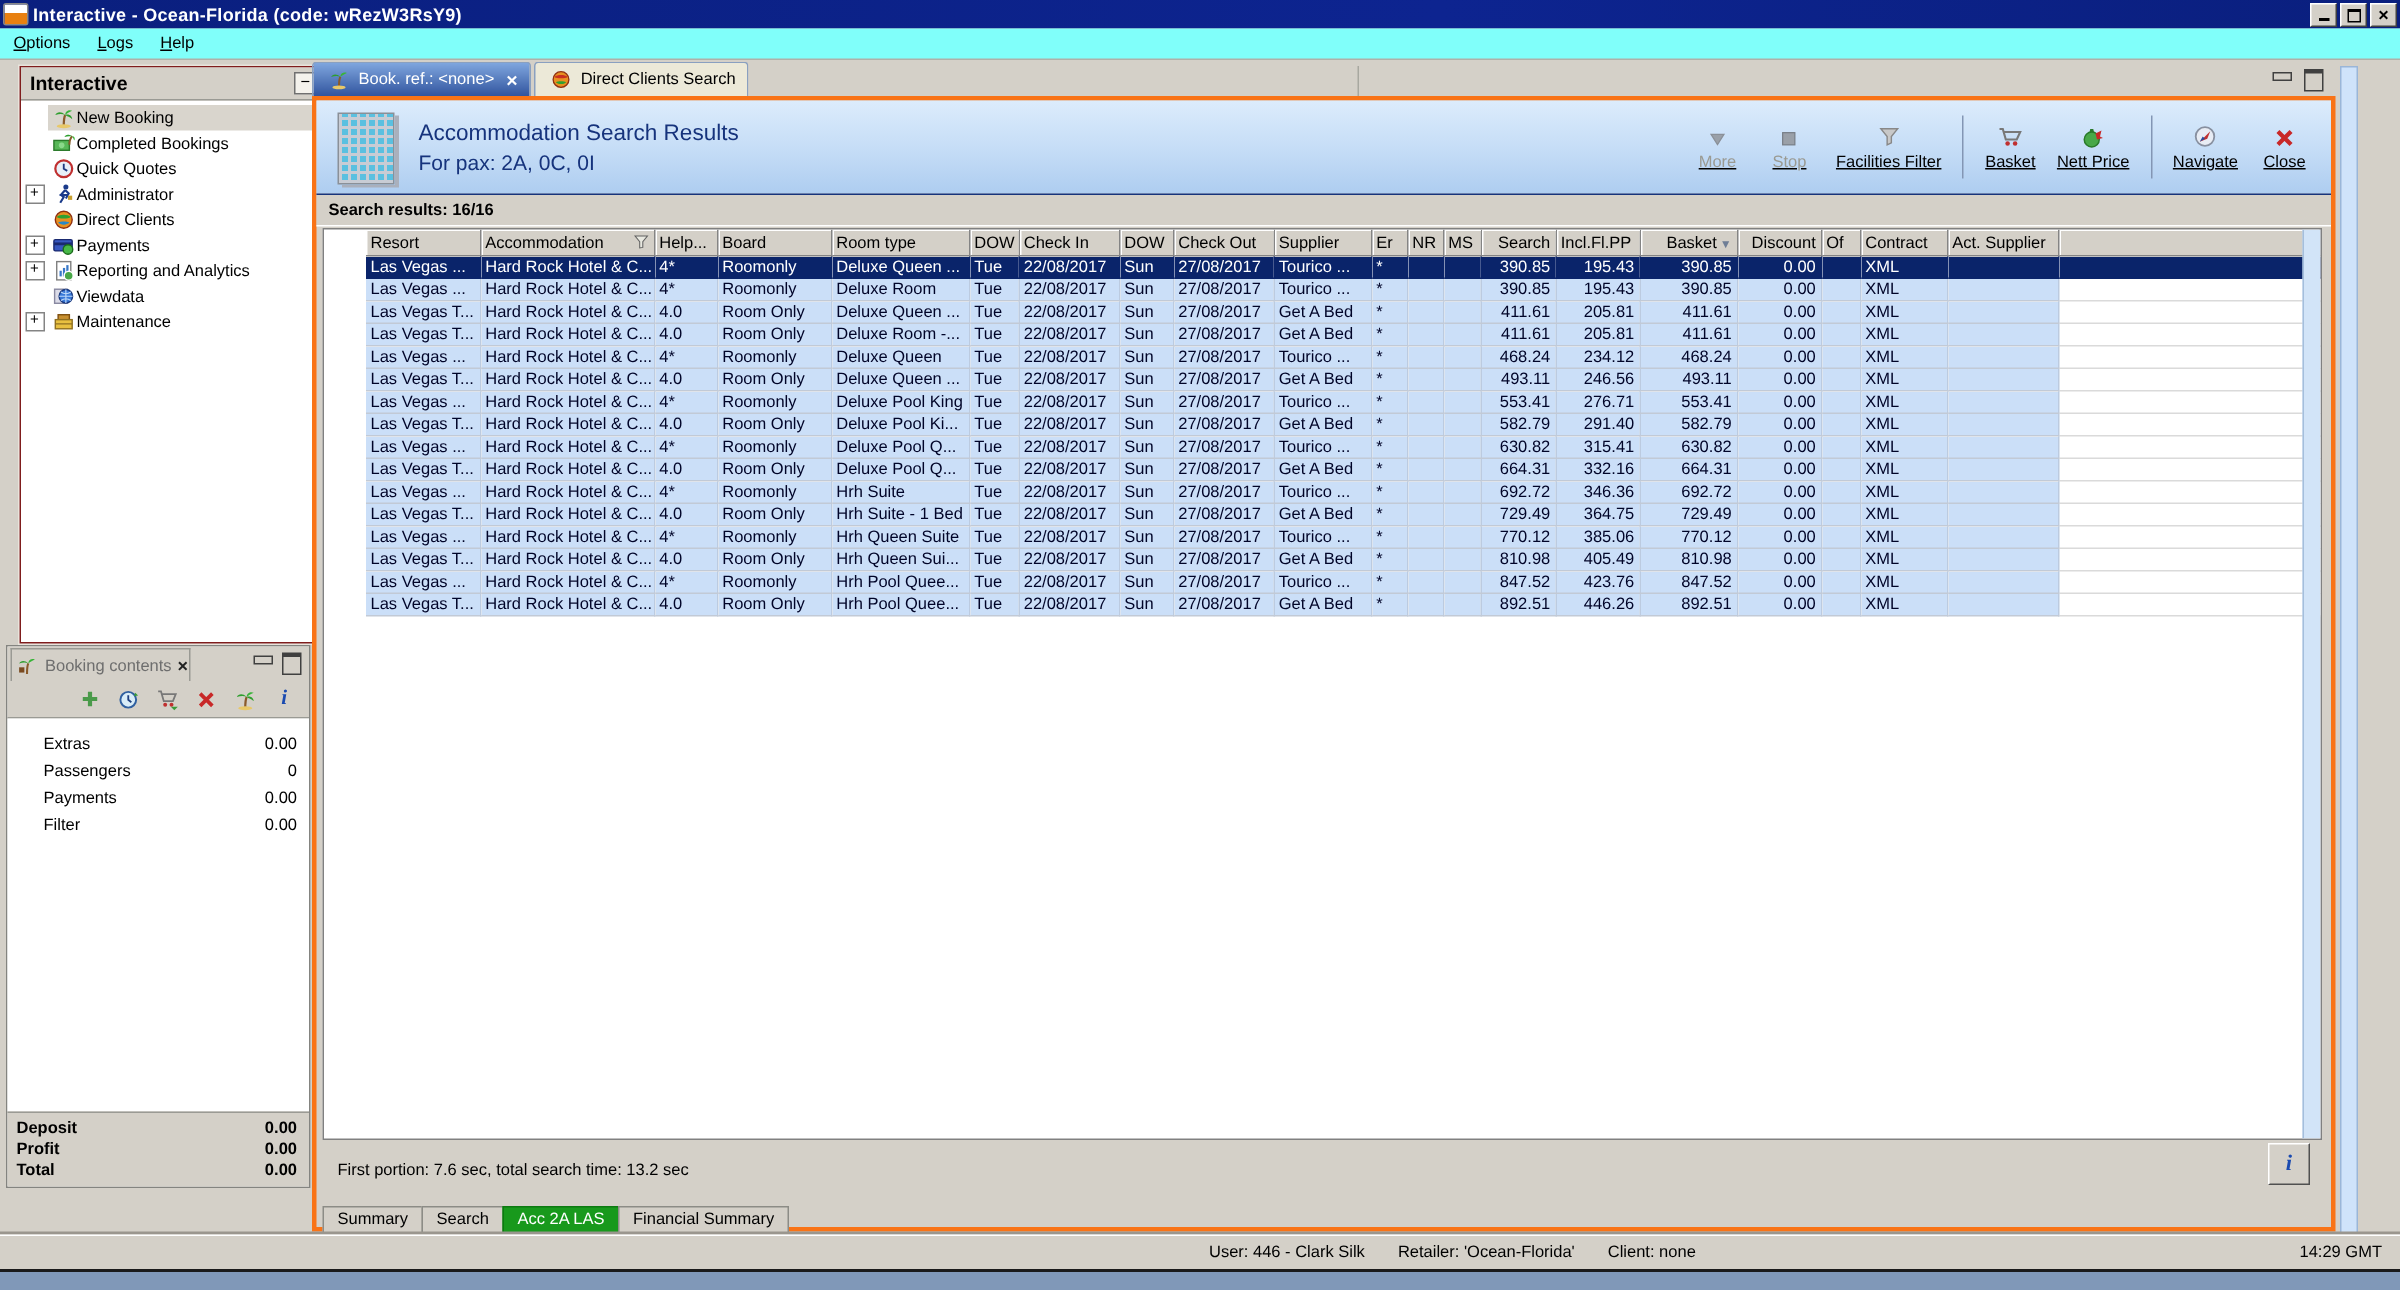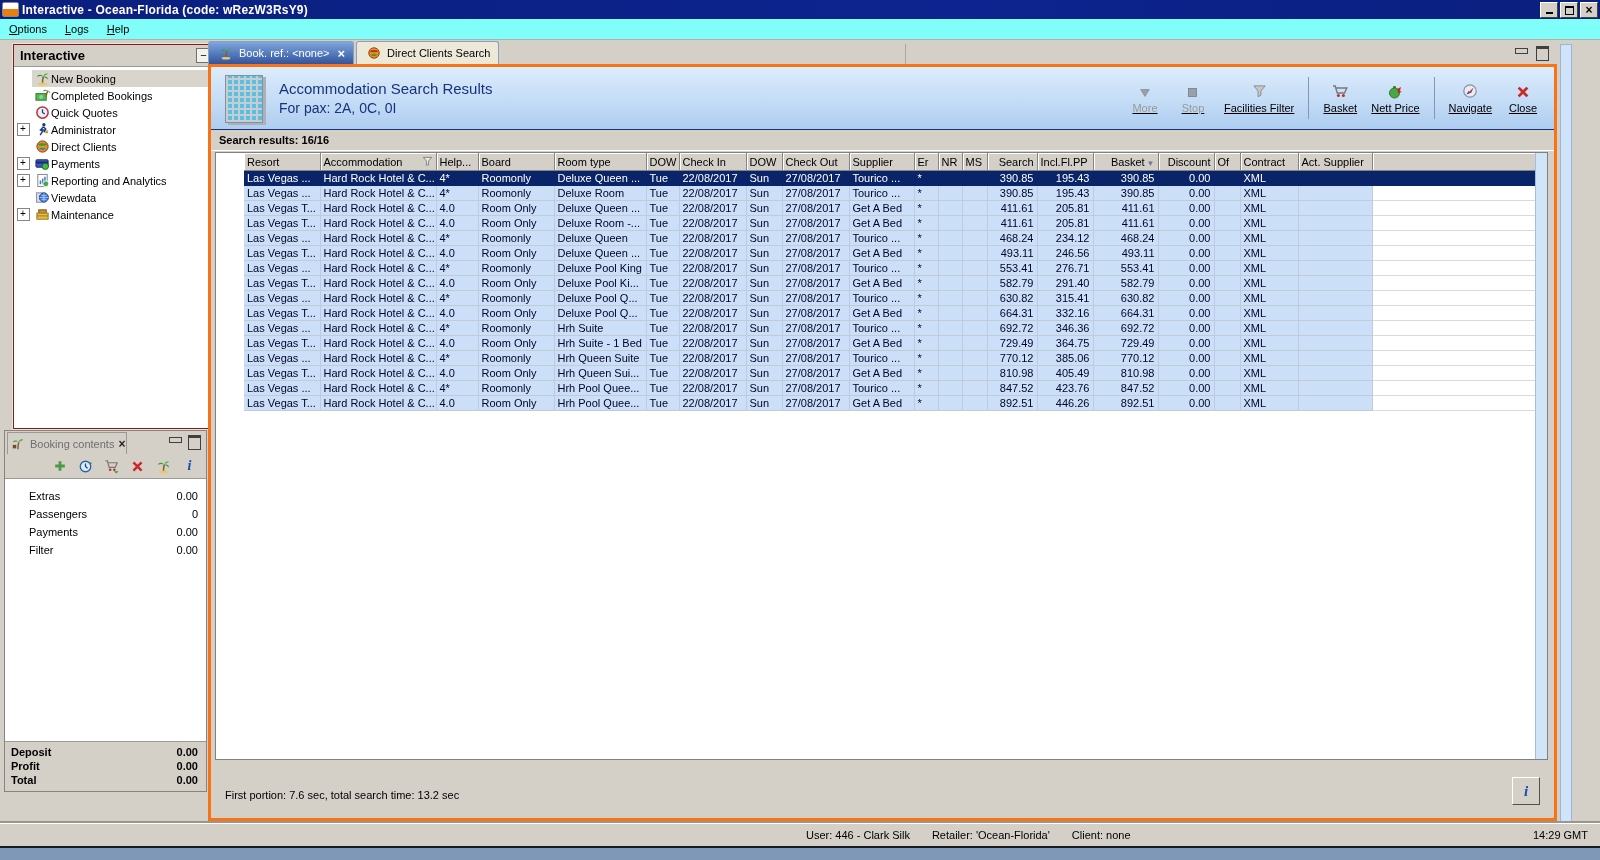--- a/index.html
+++ b/index.html
@@ -105,21 +105,21 @@
   td{background:#cbdff8;color:#000428;padding:0 3px;height:14px;white-space:nowrap;overflow:hidden;
     border-right:1px solid #bccbe0;border-bottom:1px solid #c2cad6;}
   td.num{text-align:right;}
   td.filler{background:#fff;border-right:none;border-bottom:1px solid #dadada;}
   tr.selected td{background:#0a246a;color:#fff;border-right-color:#0a246a;border-bottom-color:#0a246a;}
   .hdr-funnel{position:absolute;right:3px;top:3px;}
   .sort{color:#6e7e96;font-size:8px;margin-left:2px;}
   .table-scrollbar{position:absolute;top:0;bottom:0;right:0;width:11px;background:#d2e4f8;
     border-left:1px solid #a4bedc;}
 
-  .panel-footer{position:absolute;left:0;top:706px;right:0;height:46px;}
+  .panel-footer{position:absolute;left:0;top:691px;right:0;height:46px;}
   .timing{position:absolute;left:14px;top:16px;}
   .info-btn{position:absolute;right:14px;top:4px;width:26px;height:26px;background:#d4d0c8;
     border:1px solid;border-color:#fff #505050 #505050 #fff;display:flex;align-items:center;justify-content:center;
     font-family:"Liberation Serif",serif;font-weight:bold;font-style:italic;font-size:15px;color:#1a4ab0;}
 
   .bottom-tabs{position:absolute;left:4px;top:737px;height:19px;display:flex;}
   .btab{padding:2px 9px 3px 9px;background:#d4d0c8;border:1px solid #8c8c86;margin-right:-1px;
     display:flex;align-items:center;}
   .btab.green{background:#18991c;color:#fff;border-color:#0c7a10;}
 
@@ -949,20 +949,26 @@
           </tbody>
       </table>
       <div class="table-scrollbar"></div>
     </div>
 
     <div class="panel-footer">
       <span class="timing">First portion: 7.6 sec, total search time: 13.2 sec</span>
       <div class="info-btn">i</div>
     </div>
 
+    <div class="bottom-tabs">
+      <div class="btab">Summary</div>
+      <div class="btab">Search</div>
+      <div class="btab green">Acc 2A LAS</div>
+      <div class="btab">Financial Summary</div>
+    </div>
 
   </div>
 </div>
 
 <div class="app-scrollbar"></div>
 
 <div class="statusbar">
   <span class="st-group">
     <span>User: 446 - Clark Silk</span>
     <span>Retailer: 'Ocean-Florida'</span>

